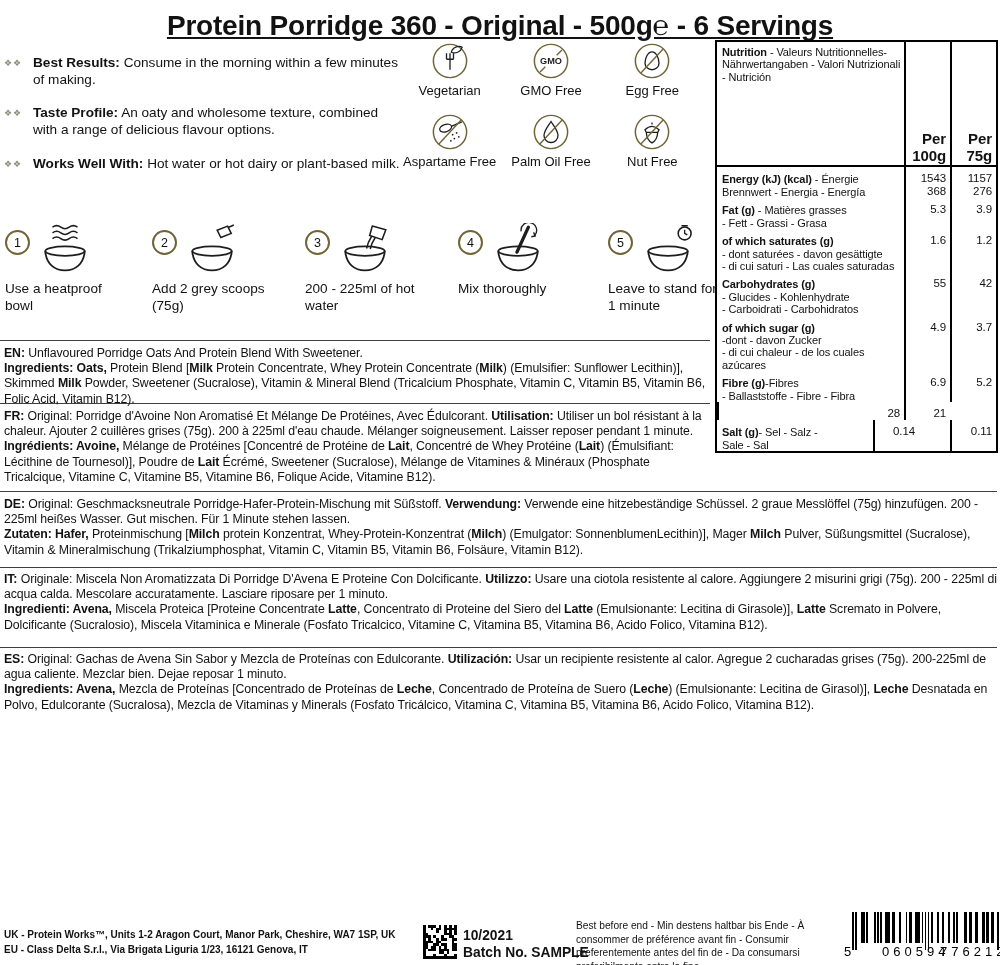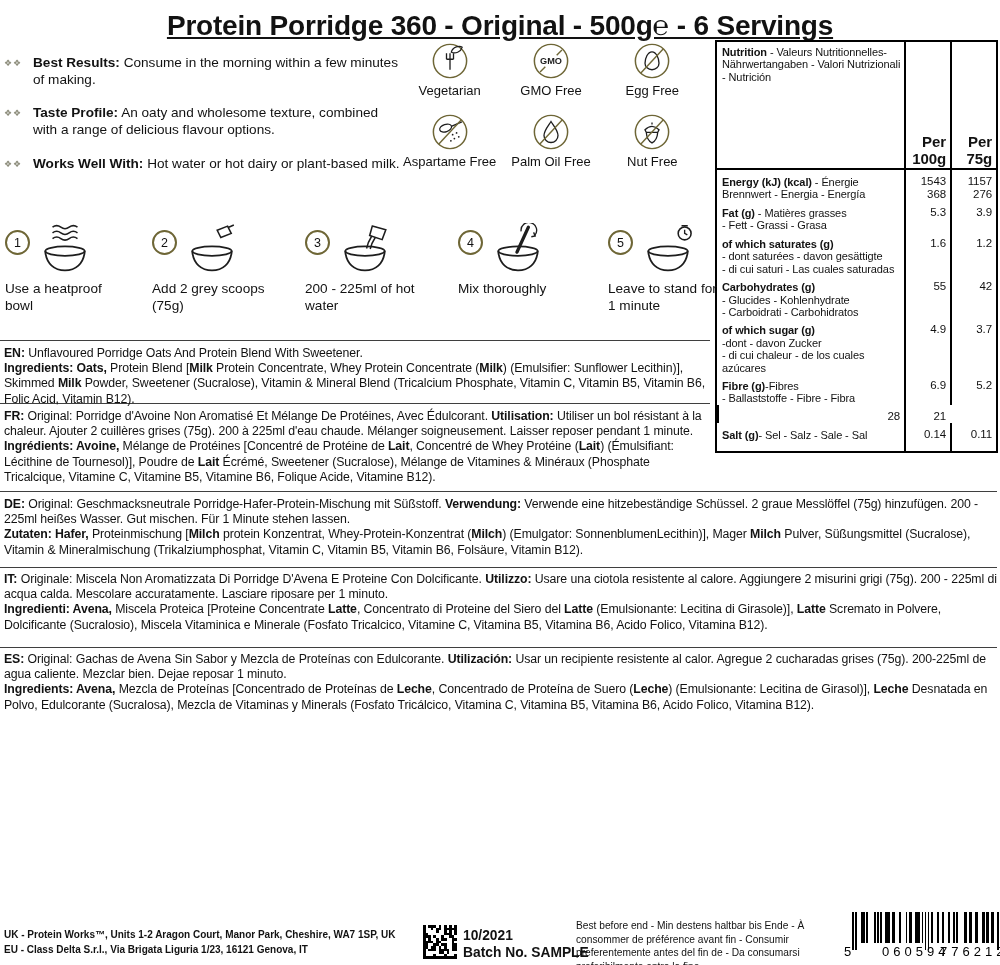--- a/index.html
+++ b/index.html
@@ -16,21 +16,21 @@
   .badges{position:absolute;left:400px;top:40px;width:302px;display:grid;
           grid-template-columns:repeat(3,1fr);row-gap:13px;column-gap:2px;}
   .badge{display:flex;flex-direction:column;align-items:center;}
   .badge svg{width:42px;height:42px;}
   .badge-label{font-size:13px;margin-top:1px;white-space:nowrap;}
   
   .ntable{position:absolute;left:715px;top:40px;width:283px;height:413px;
           border:2px solid #000;box-sizing:border-box;display:flex;flex-direction:column;
           font-size:11px;line-height:1.13;letter-spacing:-0.1px;}
   .nrow{display:grid;grid-template-columns:1fr 46px 46px;}
-  .nrow:last-child{flex:1;}
+  .nrow:last-child{flex:1;gap:31px;}
   .nhead{border-bottom:2px solid #000;height:126px;}
   .ncell-label{padding:4px 3px 0 5px;}
   .ncell-val{border-left:2px solid #000;text-align:right;padding:5px 4px 0 0;font-size:11.5px;}
   .nhead .ncell-val{display:flex;align-items:flex-end;justify-content:flex-end;
                     font-size:15px;text-align:right;font-weight:bold;}
   .nbody .ncell-label{padding-top:6px;}
   .nsub{font-weight:normal;}
   
   .steps{position:absolute;left:0;top:223px;width:770px;height:112px;}
   .step{position:absolute;top:0;width:138px;}

